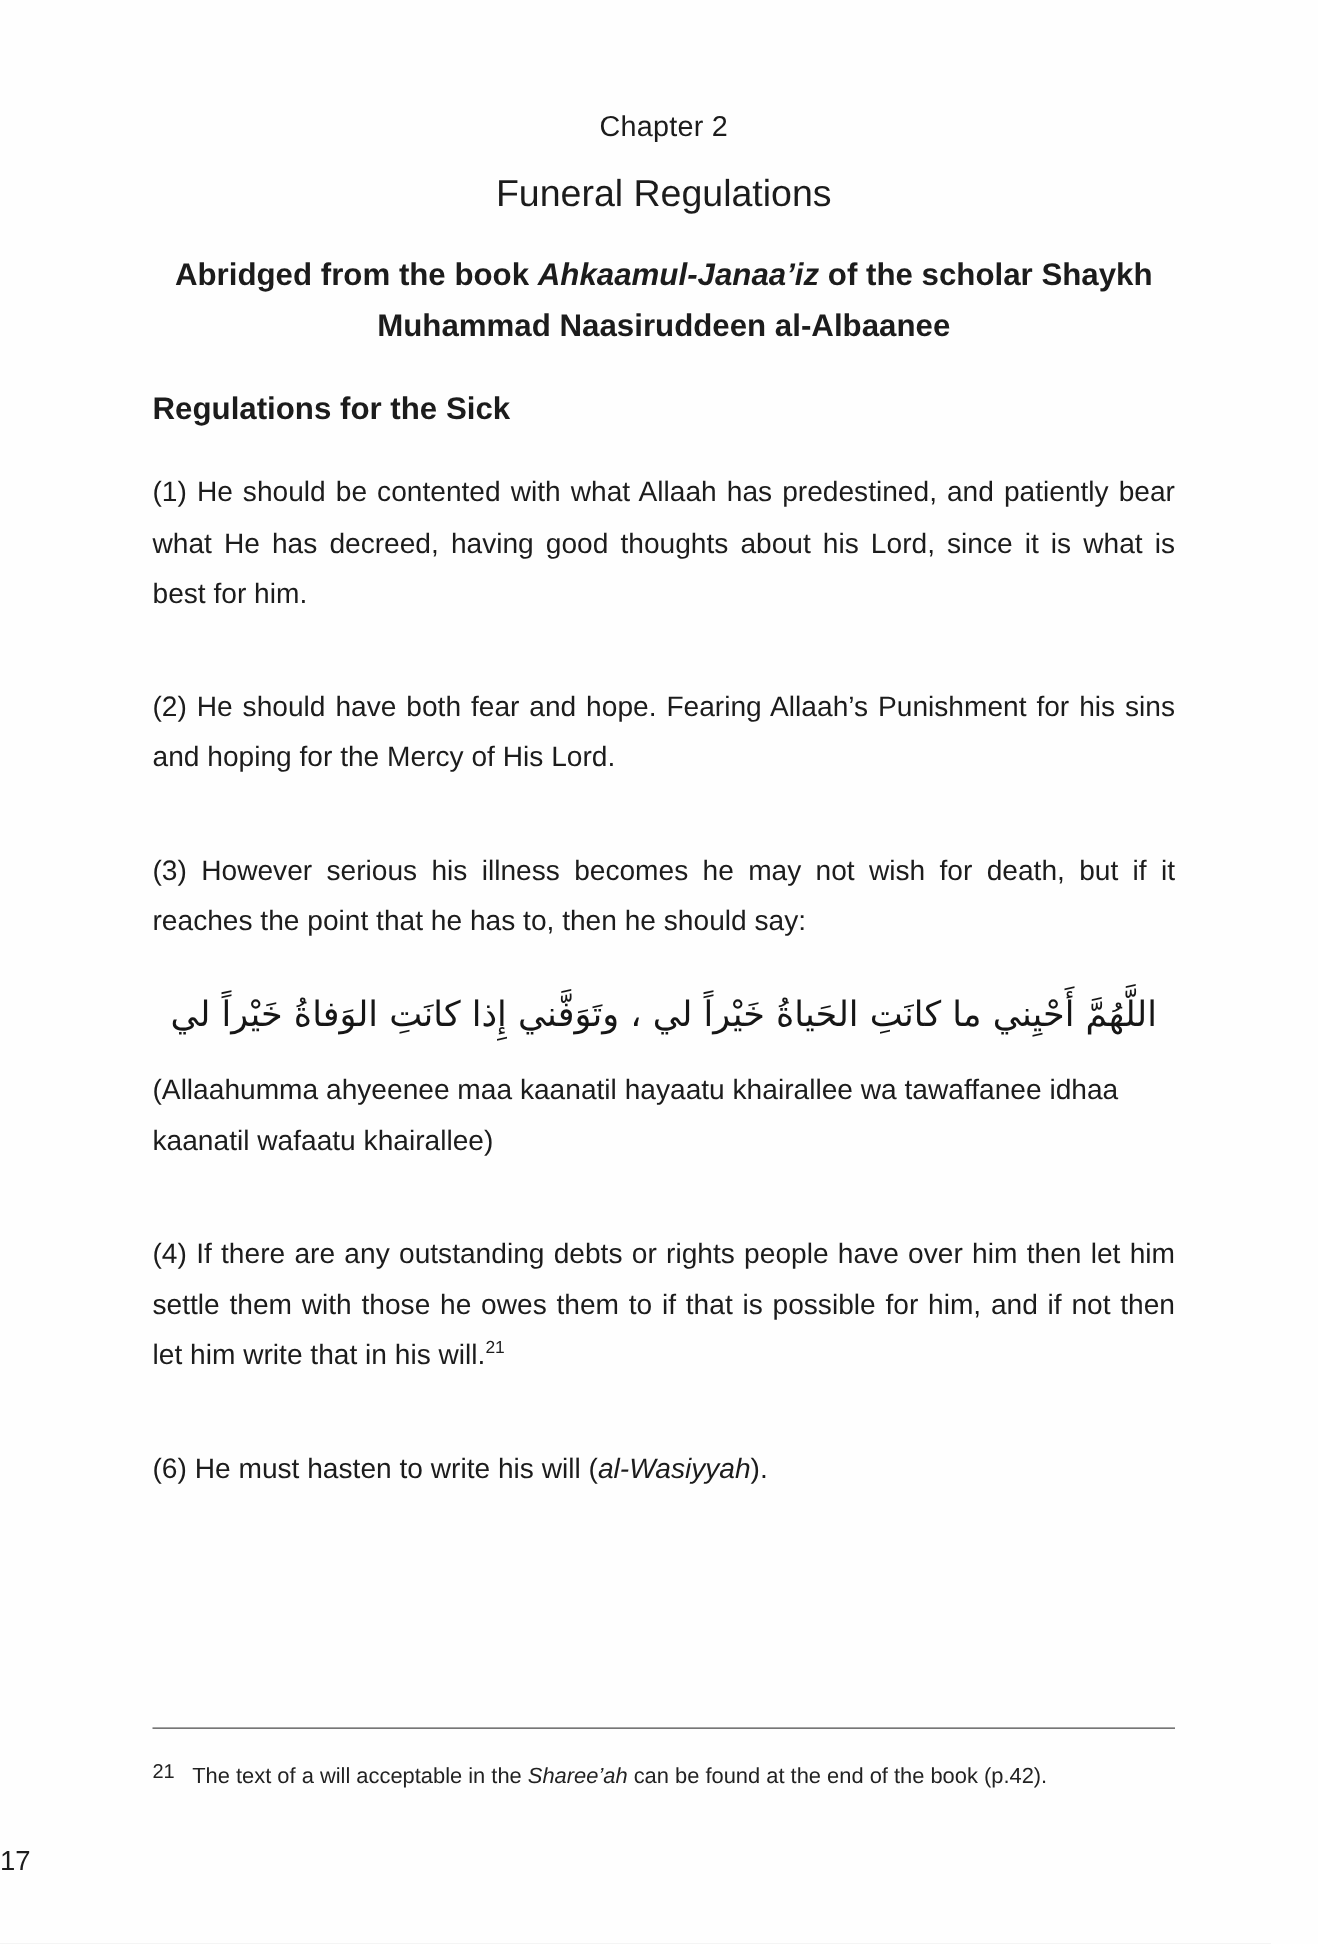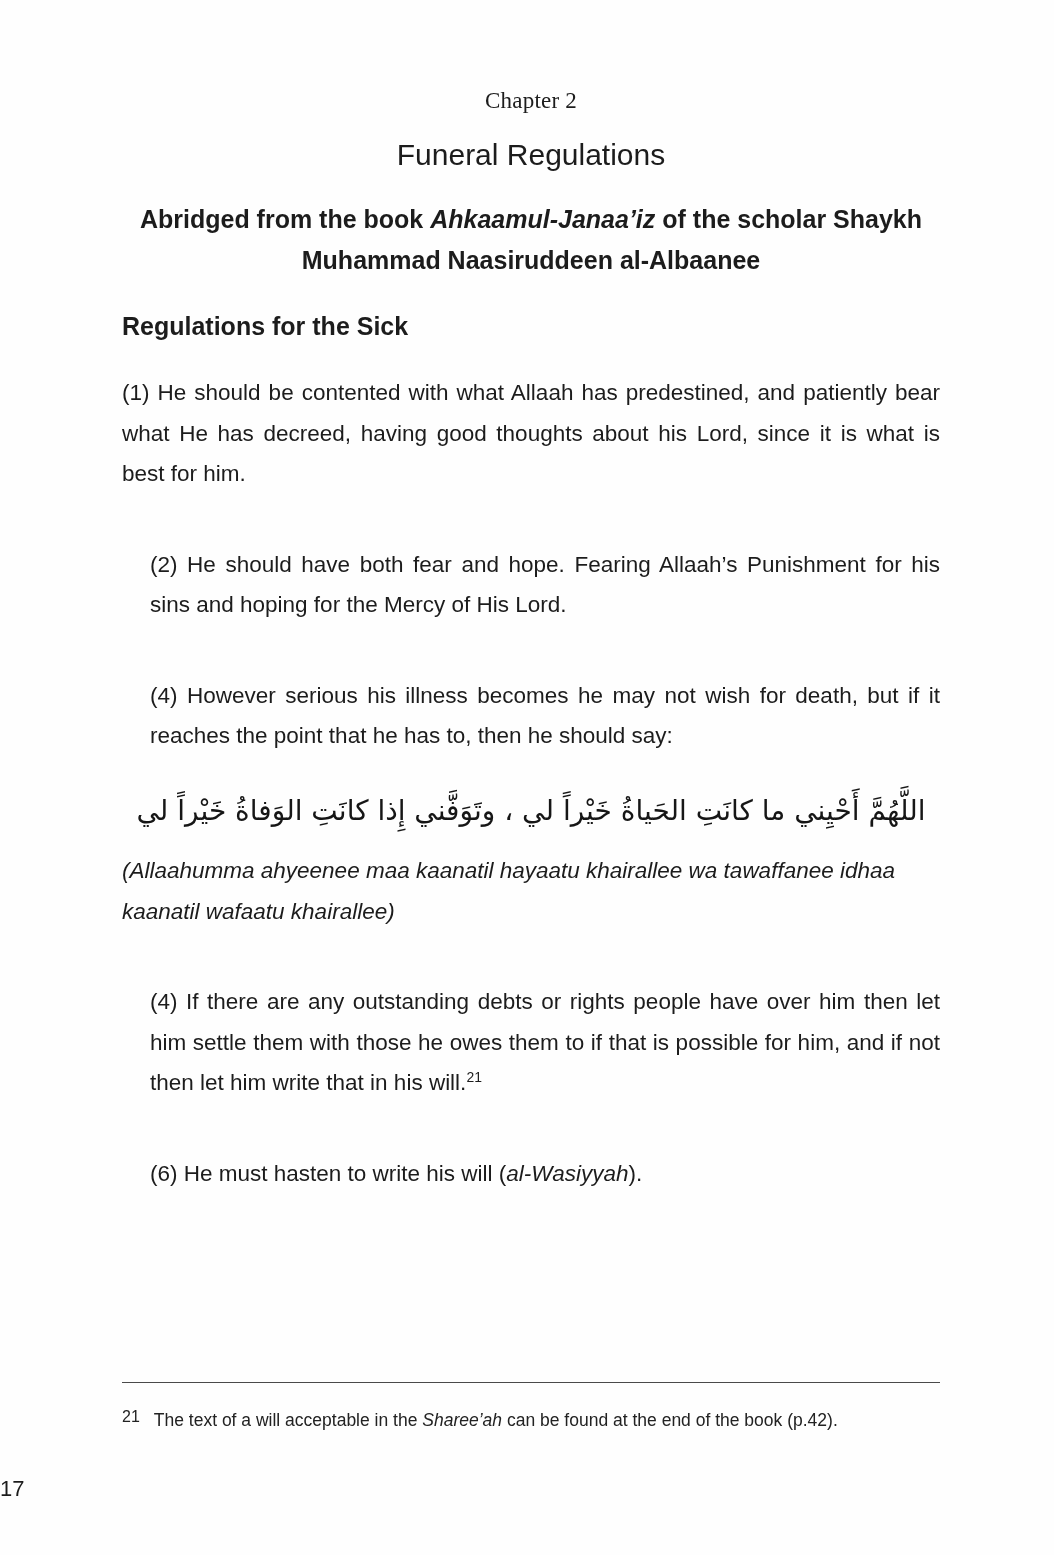--- a/index.html
+++ b/index.html
@@ -18,21 +18,20 @@
     overflow: hidden;
     box-sizing: border-box;
   }
   .content {
     padding: 88px 114px 0 122px;
   }
   .chapter-label {
     text-align: center;
     font-size: 23px;
     letter-spacing: 0.2px;
-    font-family: Liberation Serif, serif;
   }
   .page-title {
     text-align: center;
     font-size: 30px;
     font-weight: normal;
     margin-top: 24px;
   }
   .subtitle {
     text-align: center;
     font-size: 25px;
@@ -46,35 +45,33 @@
     margin-top: 32px;
   }
   .para {
     font-size: 22.5px;
     line-height: 1.8;
     text-align: justify;
     margin-top: 32px;
   }
   .para.gap {
     margin-top: 50px;
-    margin-left: 28px;
   }
   .arabic-line {
     direction: rtl;
     text-align: center;
     font-family: "DejaVu Sans", sans-serif;
     font-size: 28px;
     line-height: 1.6;
     margin-top: 32px;
     color: #161616;
   }
   .transliteration {
     font-size: 22.5px;
     line-height: 1.8;
-    font-style: italic;
     text-align: left;
     margin-top: 18px;
   }
   .italic { font-style: italic; }
   sup.fn-ref {
     font-size: 0.62em;
     vertical-align: super;
     line-height: 0;
   }
   .footnote-area {
@@ -124,21 +121,21 @@
     <div class="subtitle">
       <span>Abridged from the book </span><span class="italic">Ahkaamul-Janaa’iz</span><span> of the scholar Shaykh Muhammad Naasiruddeen al-Albaanee</span>
     </div>
 
     <div class="section-heading">Regulations for the Sick</div>
 
     <p class="para">(1) He should be contented with what Allaah has predestined, and patiently bear what He has decreed, having good thoughts about his Lord, since it is what is best for him.</p>
 
     <p class="para gap">(2) He should have both fear and hope.  Fearing Allaah’s Punishment for his sins and hoping for the Mercy of His Lord.</p>
 
-    <p class="para gap">(4) However serious his illness becomes he may not wish for death, but if it reaches the point that he has to, then he should say:</p>
+    <p class="para gap">(3) However serious his illness becomes he may not wish for death, but if it reaches the point that he has to, then he should say:</p>
 
     <div class="arabic-line">اللَّهُمَّ أَحْيِني ما كانَتِ الحَياةُ خَيْراً لي ، وتَوَفَّني إِذا كانَتِ الوَفاةُ خَيْراً لي</div>
 
     <p class="transliteration">(Allaahumma ahyeenee maa kaanatil hayaatu khairallee wa tawaffanee idhaa kaanatil wafaatu khairallee)</p>
 
 
     <p class="para gap">
       <span>(4) If there are any outstanding debts or rights people have over him then let him settle them with those he owes them to if that is possible for him, and if not then let him write that in his will.</span><sup class="fn-ref">21</sup>
     </p>
 

